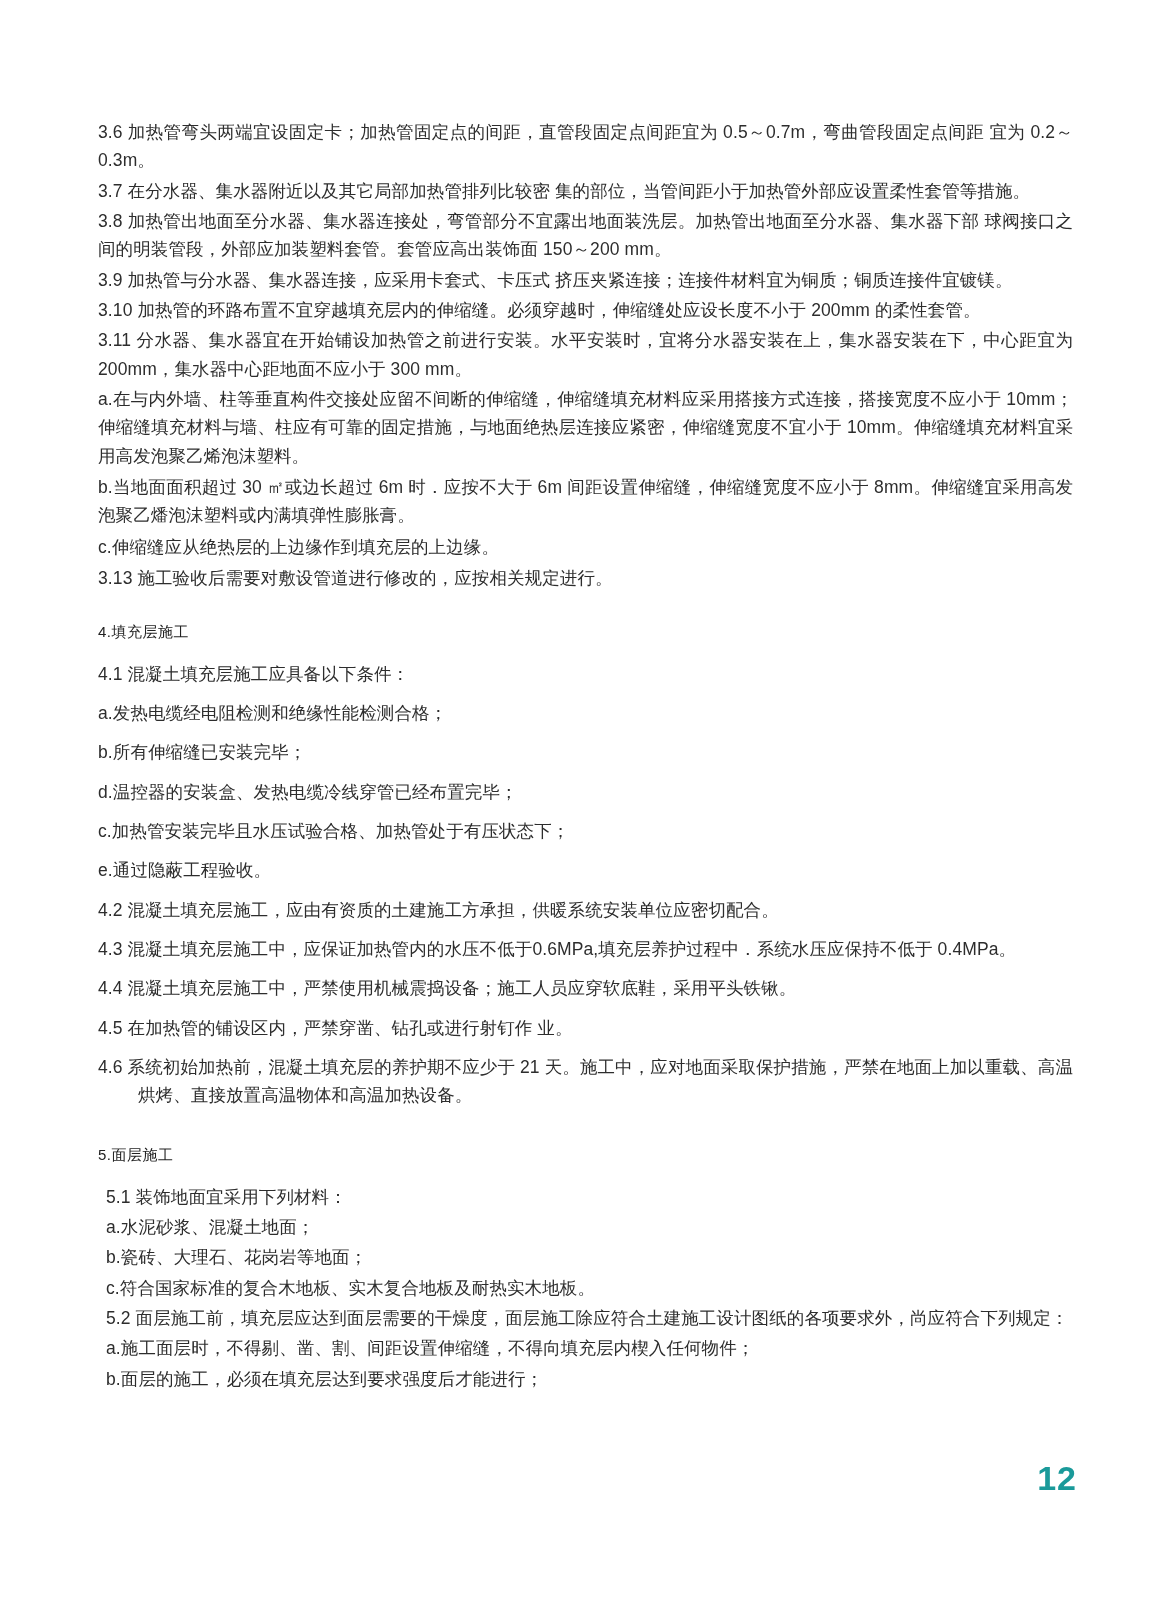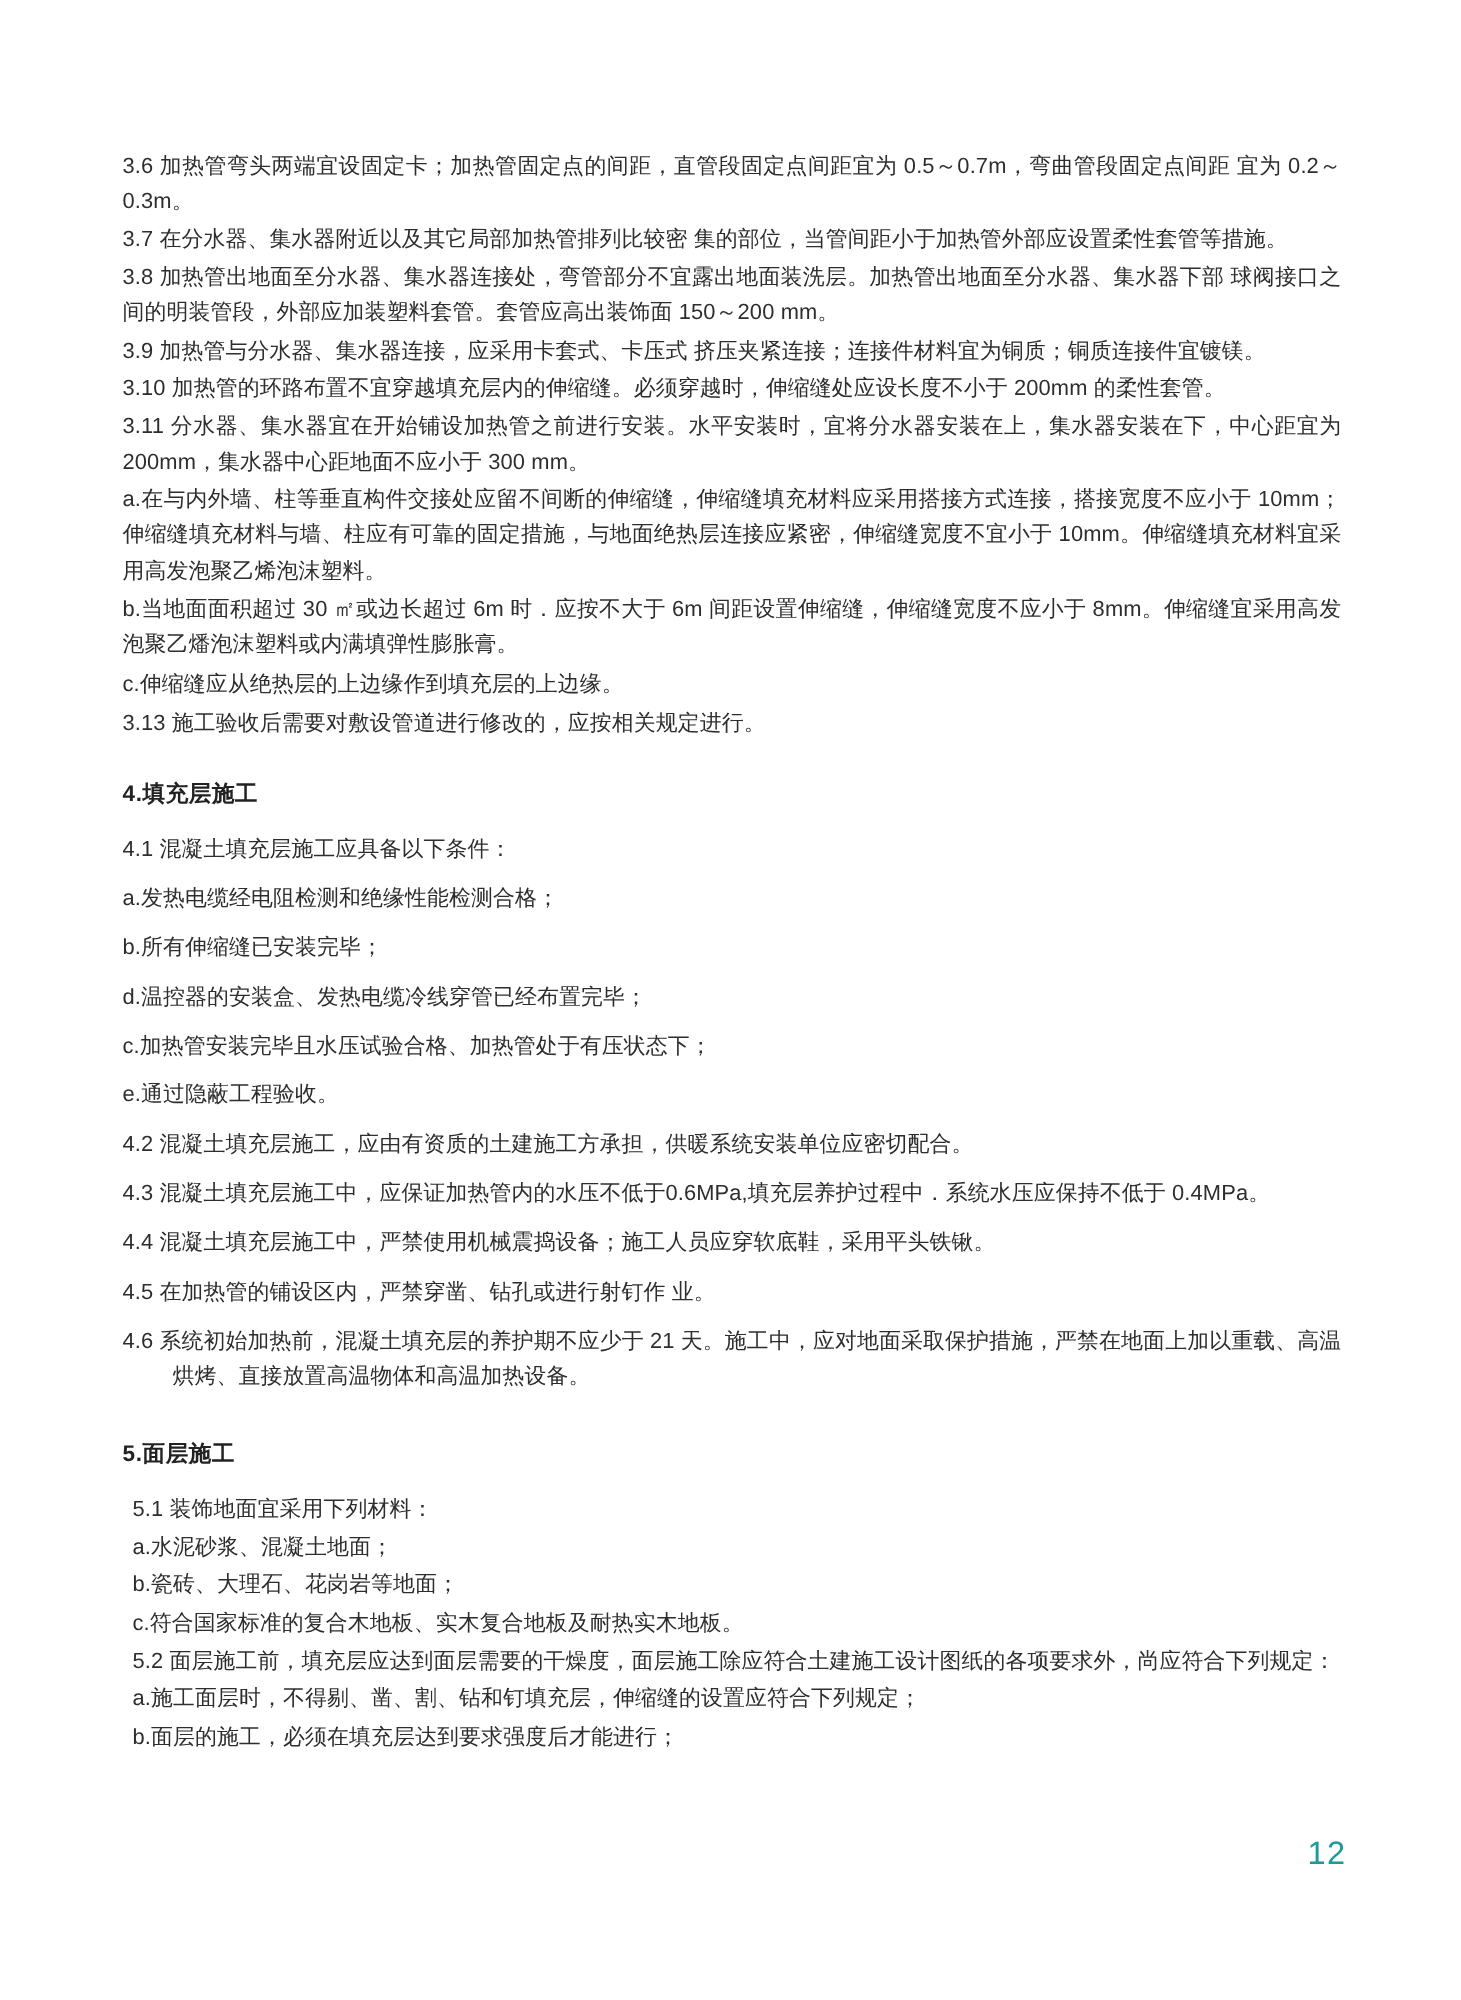--- a/index.html
+++ b/index.html
@@ -40,40 +40,41 @@
   .para.gap-sm { margin-bottom: 3px; }
   .para.gap-md { margin-bottom: 11px; }
   .hang {
     padding-left: 0;
   }
   .hang .cont {
     display: block;
     padding-left: 40px;
   }
   h2.heading {
-    font-size: 18px;
-    font-weight: bold;
+    font-size: 15px;
+    font-weight: normal;
     color: #222222;
     margin: 30px 0 18px 0;
     letter-spacing: 0.5px;
   }
   .sec5 h2.heading {
     margin-top: 36px;
   }
   .para.sub {
     padding-left: 8px;
   }
   .page-number {
     position: absolute;
     right: 92px;
     bottom: 82px;
-    font-size: 26px;
+    font-size: 34px;
     color: #1a9a9a;
     font-family: "Liberation Sans", sans-serif;
     letter-spacing: 1px;
+    font-weight: bold;
   }
 </style>
 </head>
 <body>
 
 <div class="page">
   <div class="content">
 
     <div>
       <p class="para">3.6 加热管弯头两端宜设固定卡；加热管固定点的间距，直管段固定点间距宜为 0.5～0.7m，弯曲管段固定点间距 宜为 0.2～0.3m。</p>
@@ -105,20 +106,20 @@
         </p>
     </div>
 
     <div class="sec5">
       <h2 class="heading">5.面层施工</h2>
       <p class="para sub">5.1 装饰地面宜采用下列材料：</p>
       <p class="para sub">a.水泥砂浆、混凝土地面；</p>
       <p class="para sub">b.瓷砖、大理石、花岗岩等地面；</p>
       <p class="para sub">c.符合国家标准的复合木地板、实木复合地板及耐热实木地板。</p>
       <p class="para sub">5.2 面层施工前，填充层应达到面层需要的干燥度，面层施工除应符合土建施工设计图纸的各项要求外，尚应符合下列规定：</p>
-      <p class="para sub">a.施工面层时，不得剔、凿、割、钻和钉填充层，伸缩缝的设置应符合下列规定；</p>
+      <p class="para sub">a.施工面层时，不得剔、凿、割、间距设置伸缩缝，不得向填充层内楔入任何物件；</p>
       <p class="para sub">b.面层的施工，必须在填充层达到要求强度后才能进行；</p>
     </div>
 
   </div>
 
   <div class="page-number" style="color: rgb(26, 154, 154);">12</div>
 </div>
 
 </body></html>

